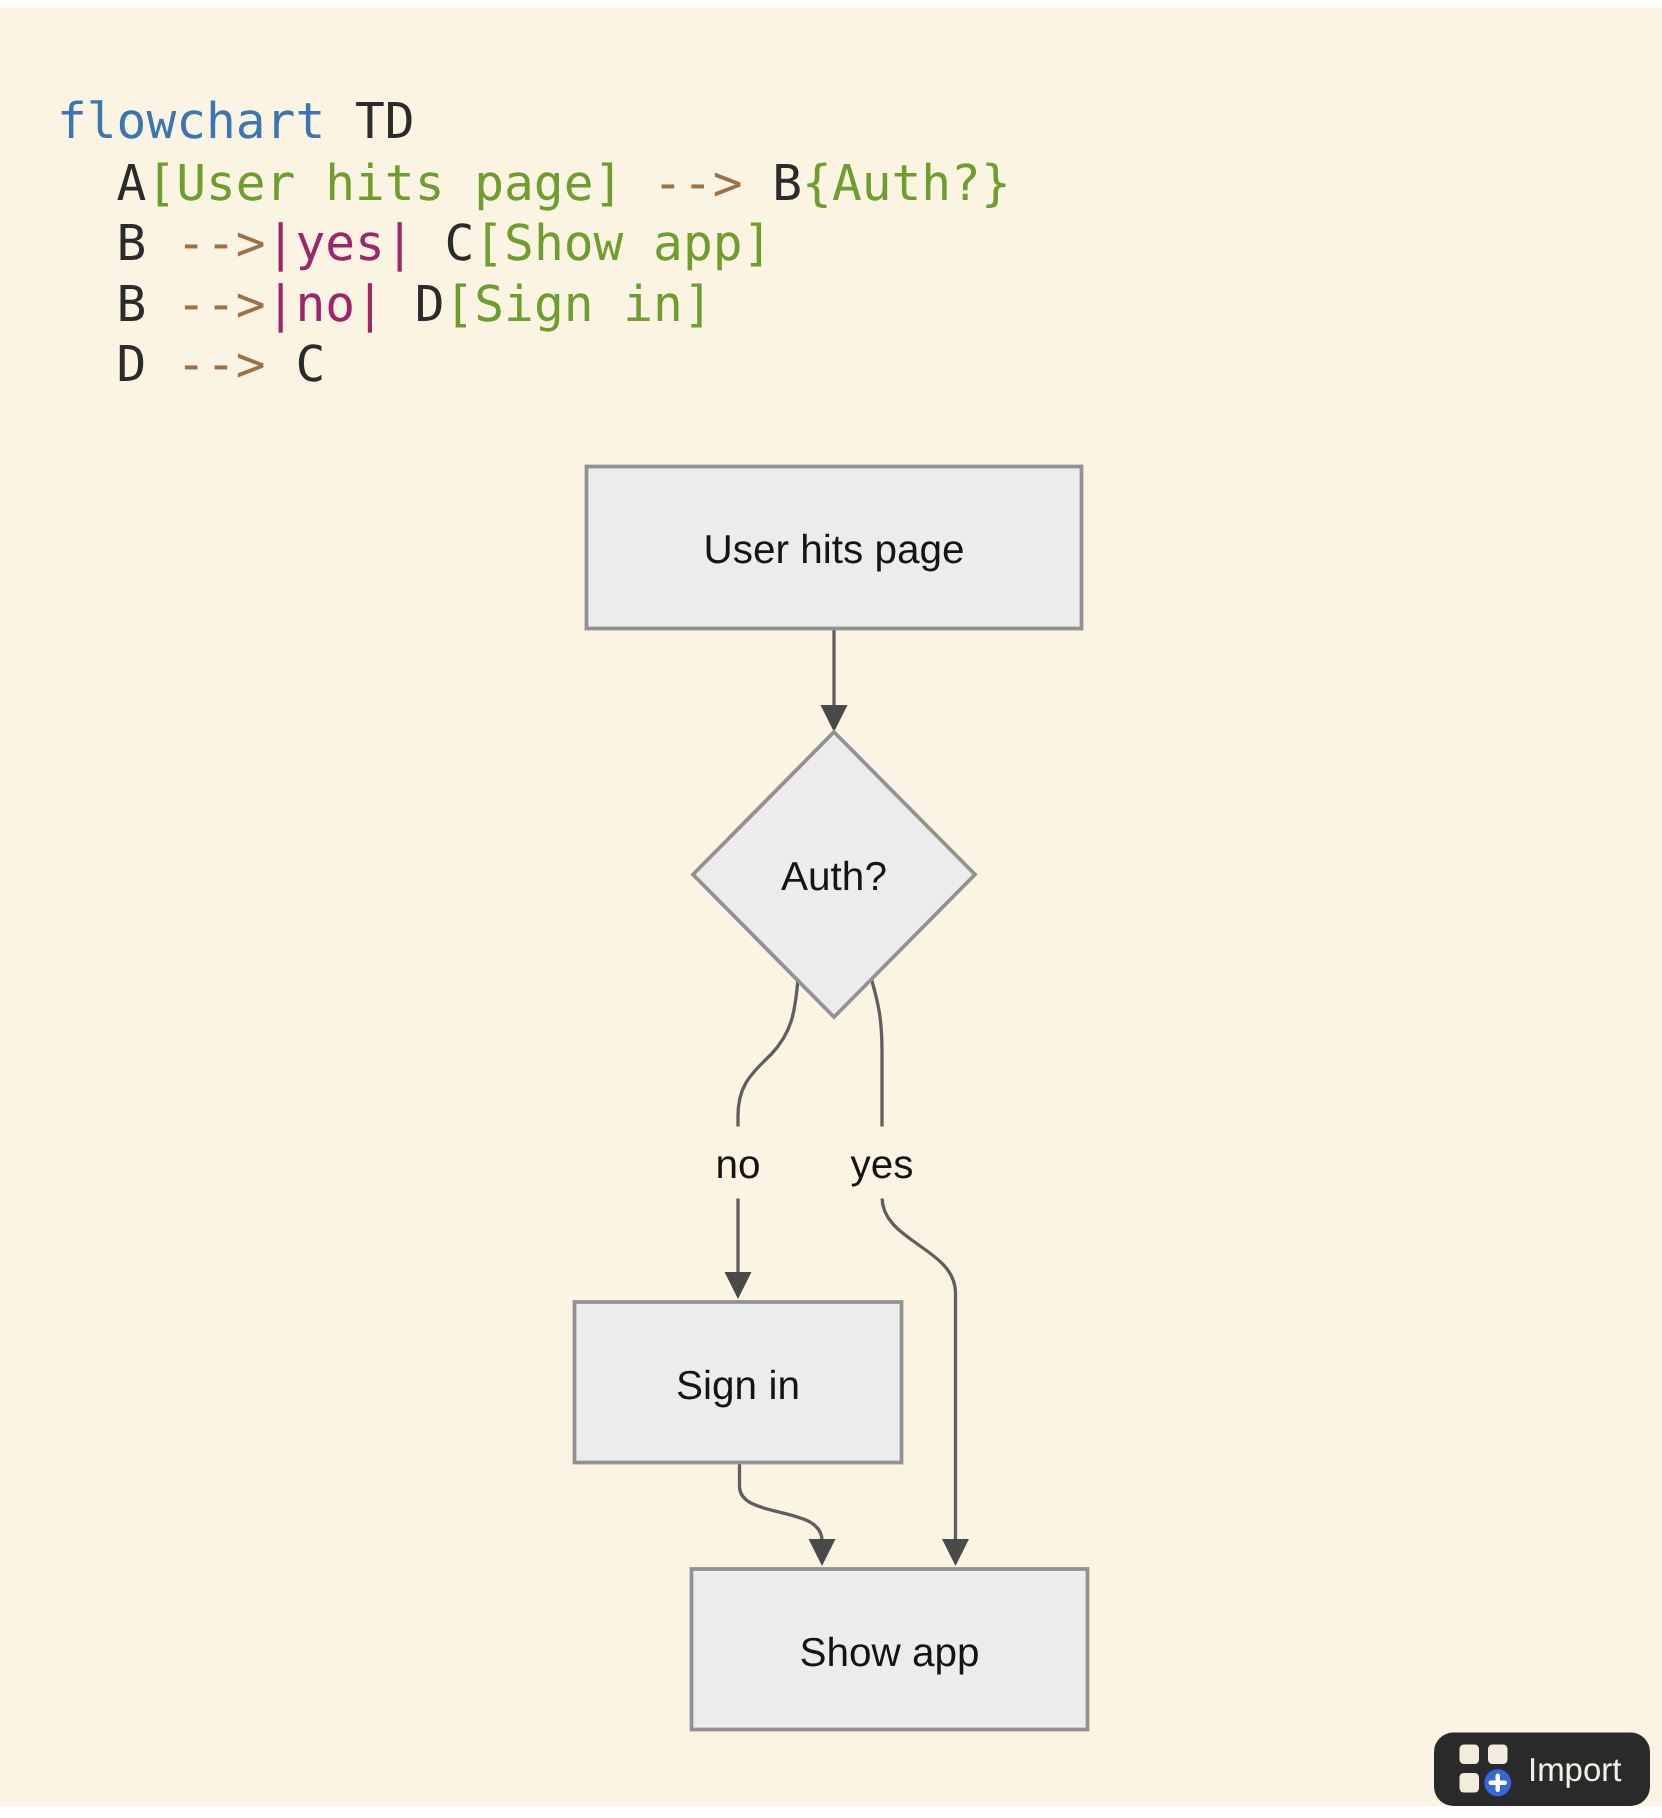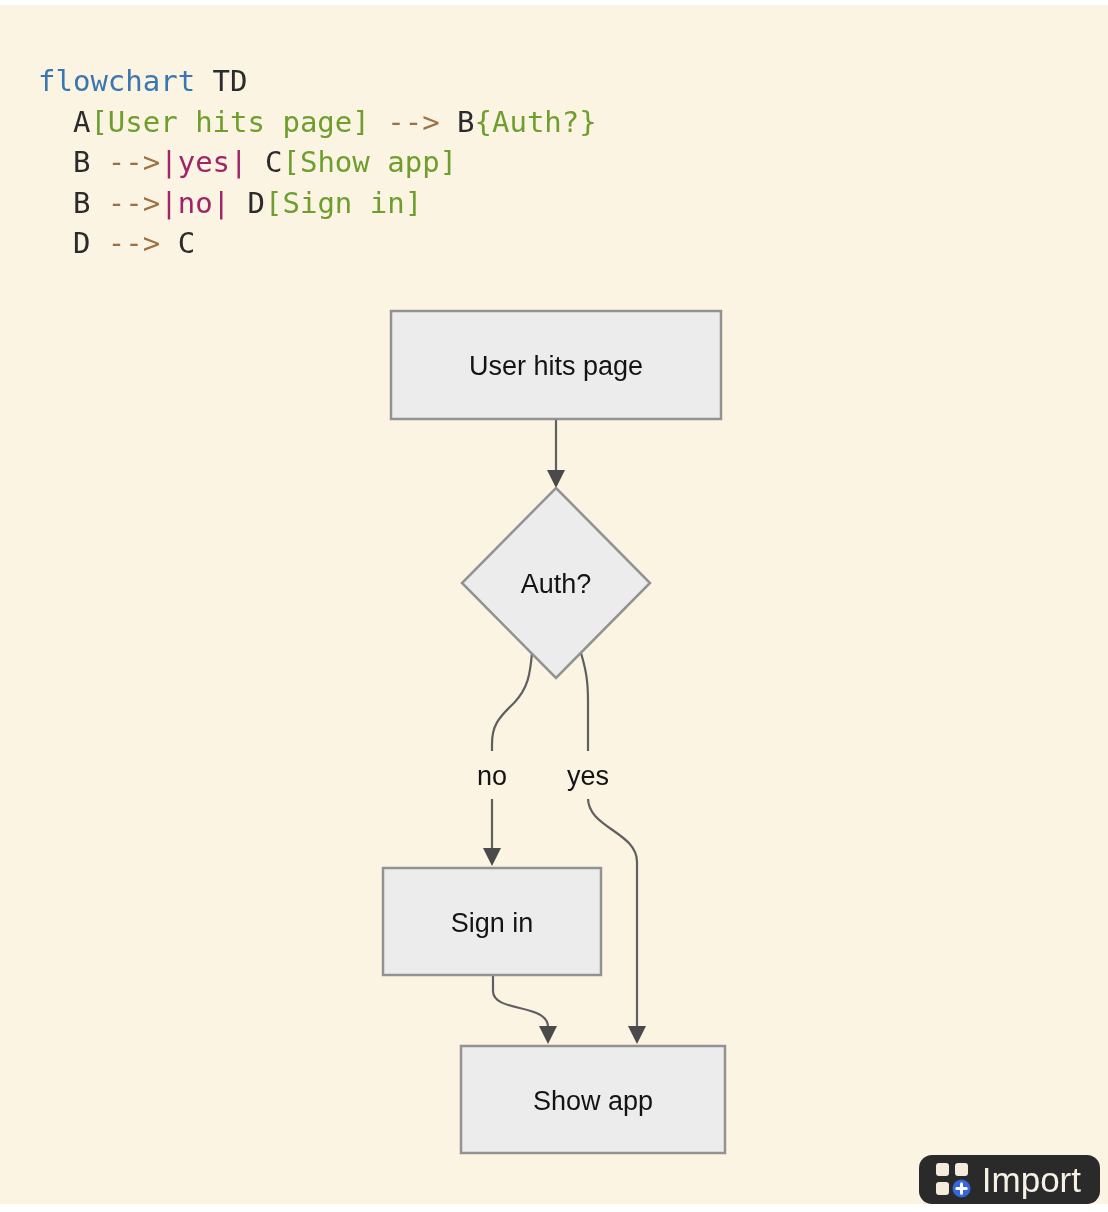--- a/index.html
+++ b/index.html
@@ -13,21 +13,21 @@
   .canvas {
     position: absolute; left: 0; top: 5px;
     width: 1108px; height: 1199px;
     background: #fbf4e3;
   }
   
   pre.mermaid-src {
     position: absolute; left: 38px; top: 61px;
     margin: 0;
     font-family: "DejaVu Sans Mono", "Liberation Mono", monospace;
-    font-size: 29px; line-height: 40.6px;
+    font-size: 33px; line-height: 40.6px;
     white-space: pre;
     color: #2b2b2b;
   }
   .tok-keyword { color: #3a77b0; }
   .tok-plain   { color: #2b2b2b; }
   .tok-node    { color: #6f9e2e; }
   .tok-arrow   { color: #9e7045; }
   .tok-edge    { color: #a02468; }
   
   svg.flow {
@@ -45,21 +45,21 @@
   }
   
   .import-btn {
     position: absolute; right: 8px; bottom: 8px;
     height: 49px;
     display: flex; align-items: center; gap: 11px;
     background: #2a2a2a; color: #f6f1e4;
     border: none; border-radius: 13px;
     padding: 0 19px 0 15px;
     font-family: "Liberation Sans", sans-serif;
-    font-size: 35px;
+    font-size: 22px;
     cursor: pointer;
     margin-left: 44px;
   }
   .import-btn svg { display: block; }
 </style>
 </head>
 <body>
 
 <div class="canvas"></div>
 

